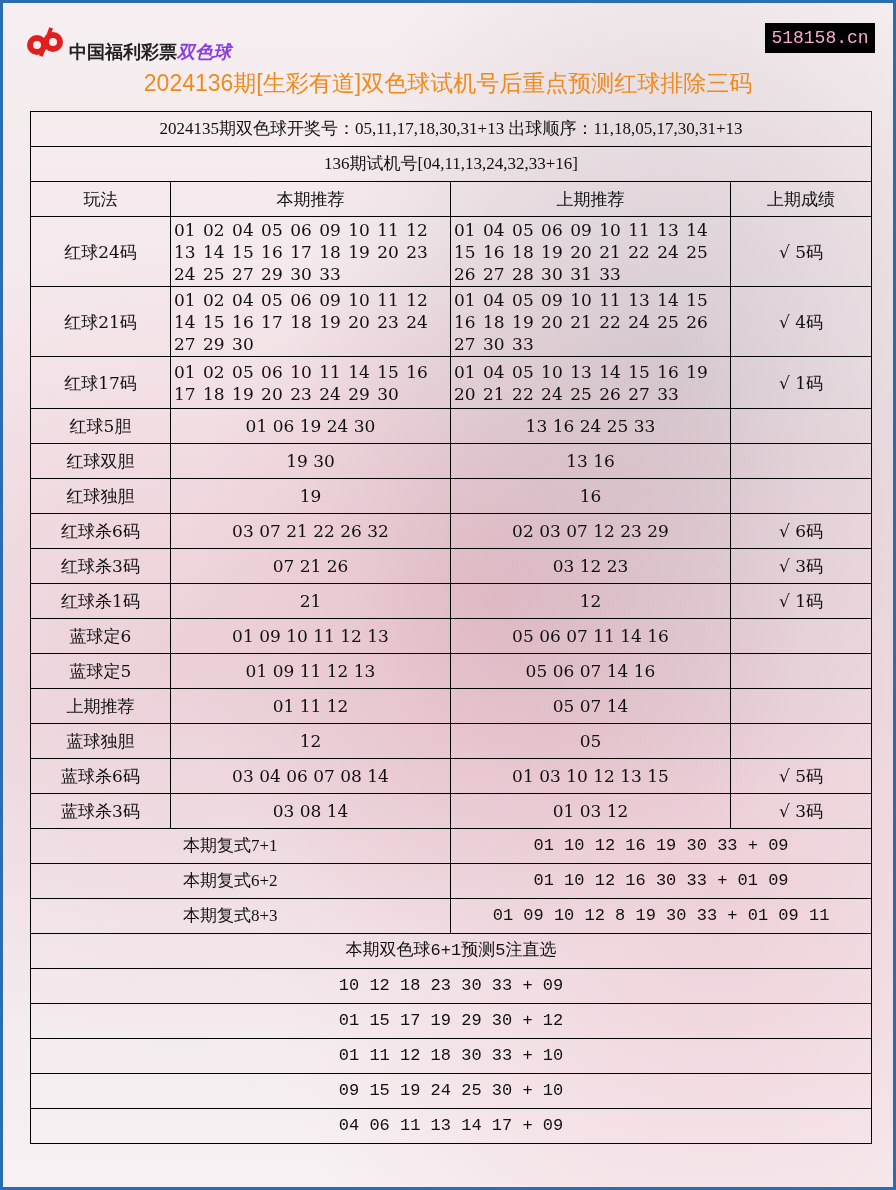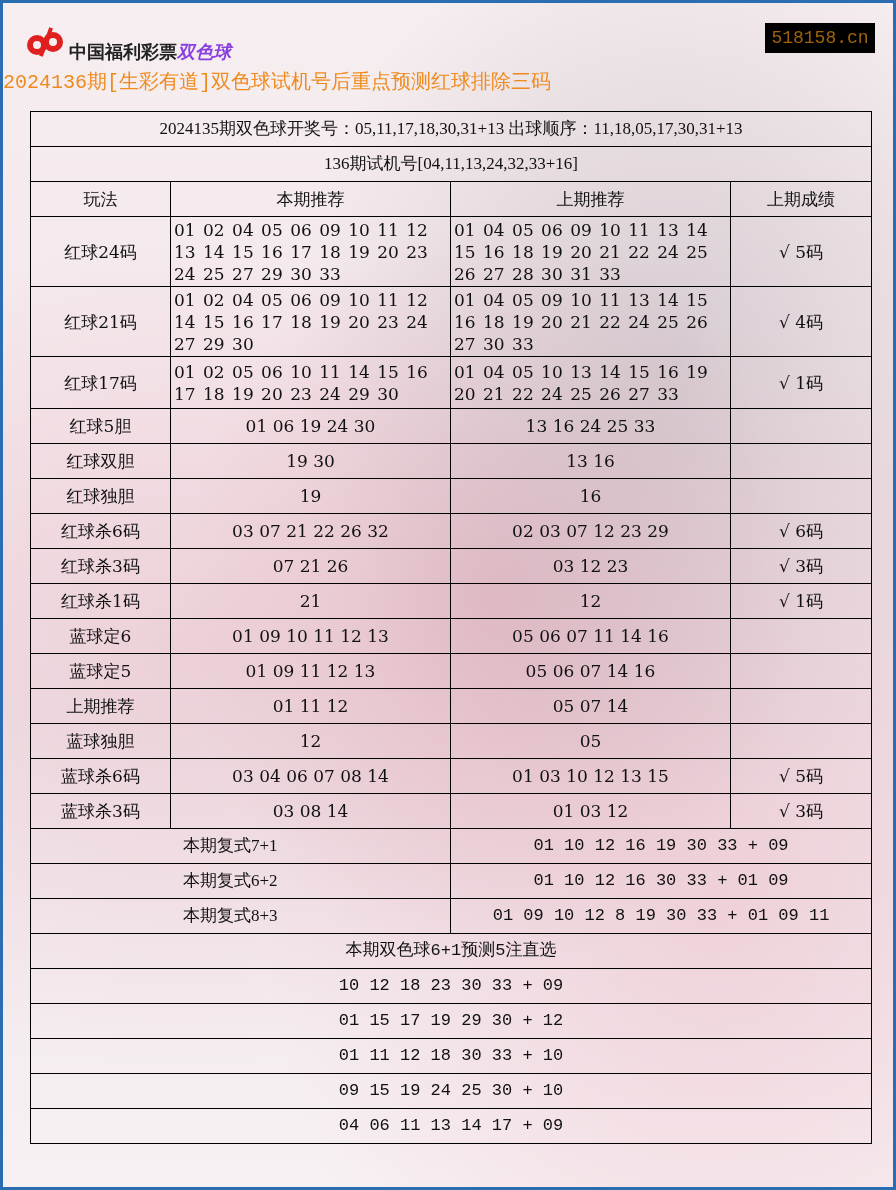--- a/index.html
+++ b/index.html
@@ -25,26 +25,26 @@
   .logo-mark {
     width: 42px; height: 34px; position: relative;
   }
   .logo-text {
     font-family: "DejaVu Sans", sans-serif; font-weight: bold; font-size: 18px;
     color: #222; letter-spacing: 0px; margin-top: 20px;
   }
   .logo-text .ssq { color: #8a3fe0; font-style: italic; }
   .site-badge {
     position: absolute; right: 18px; top: 20px; width: 110px; height: 30px;
-    background: #000; color: #a16207; font-family: "Liberation Mono", monospace;
+    background: #000; color: #f9a8d4; font-family: "Liberation Mono", monospace;
     font-size: 18px; line-height: 30px; text-align: center;
   }
   .title {
-    position: absolute; left: 0; top: 62px; width: 890px; text-align: left;
-    color: #f08a1c; font-size: 20px; font-family: Liberation Mono, monospace;
+    position: absolute; left: 0; top: 62px; width: 890px; text-align: center;
+    color: #f08a1c; font-size: 23px; font-family: Liberation Sans, sans-serif;
     letter-spacing: 0px; line-height: 36px;
   }
   table.main {
     position: absolute; left: 27px; top: 108px;
     width: 841px; border-collapse: collapse; table-layout: fixed;
   }
   table.main td {
     border: 1px solid #000; text-align: center; vertical-align: middle;
     font-size: 17px; color: #111; padding: 0; line-height: 22px;
   }

